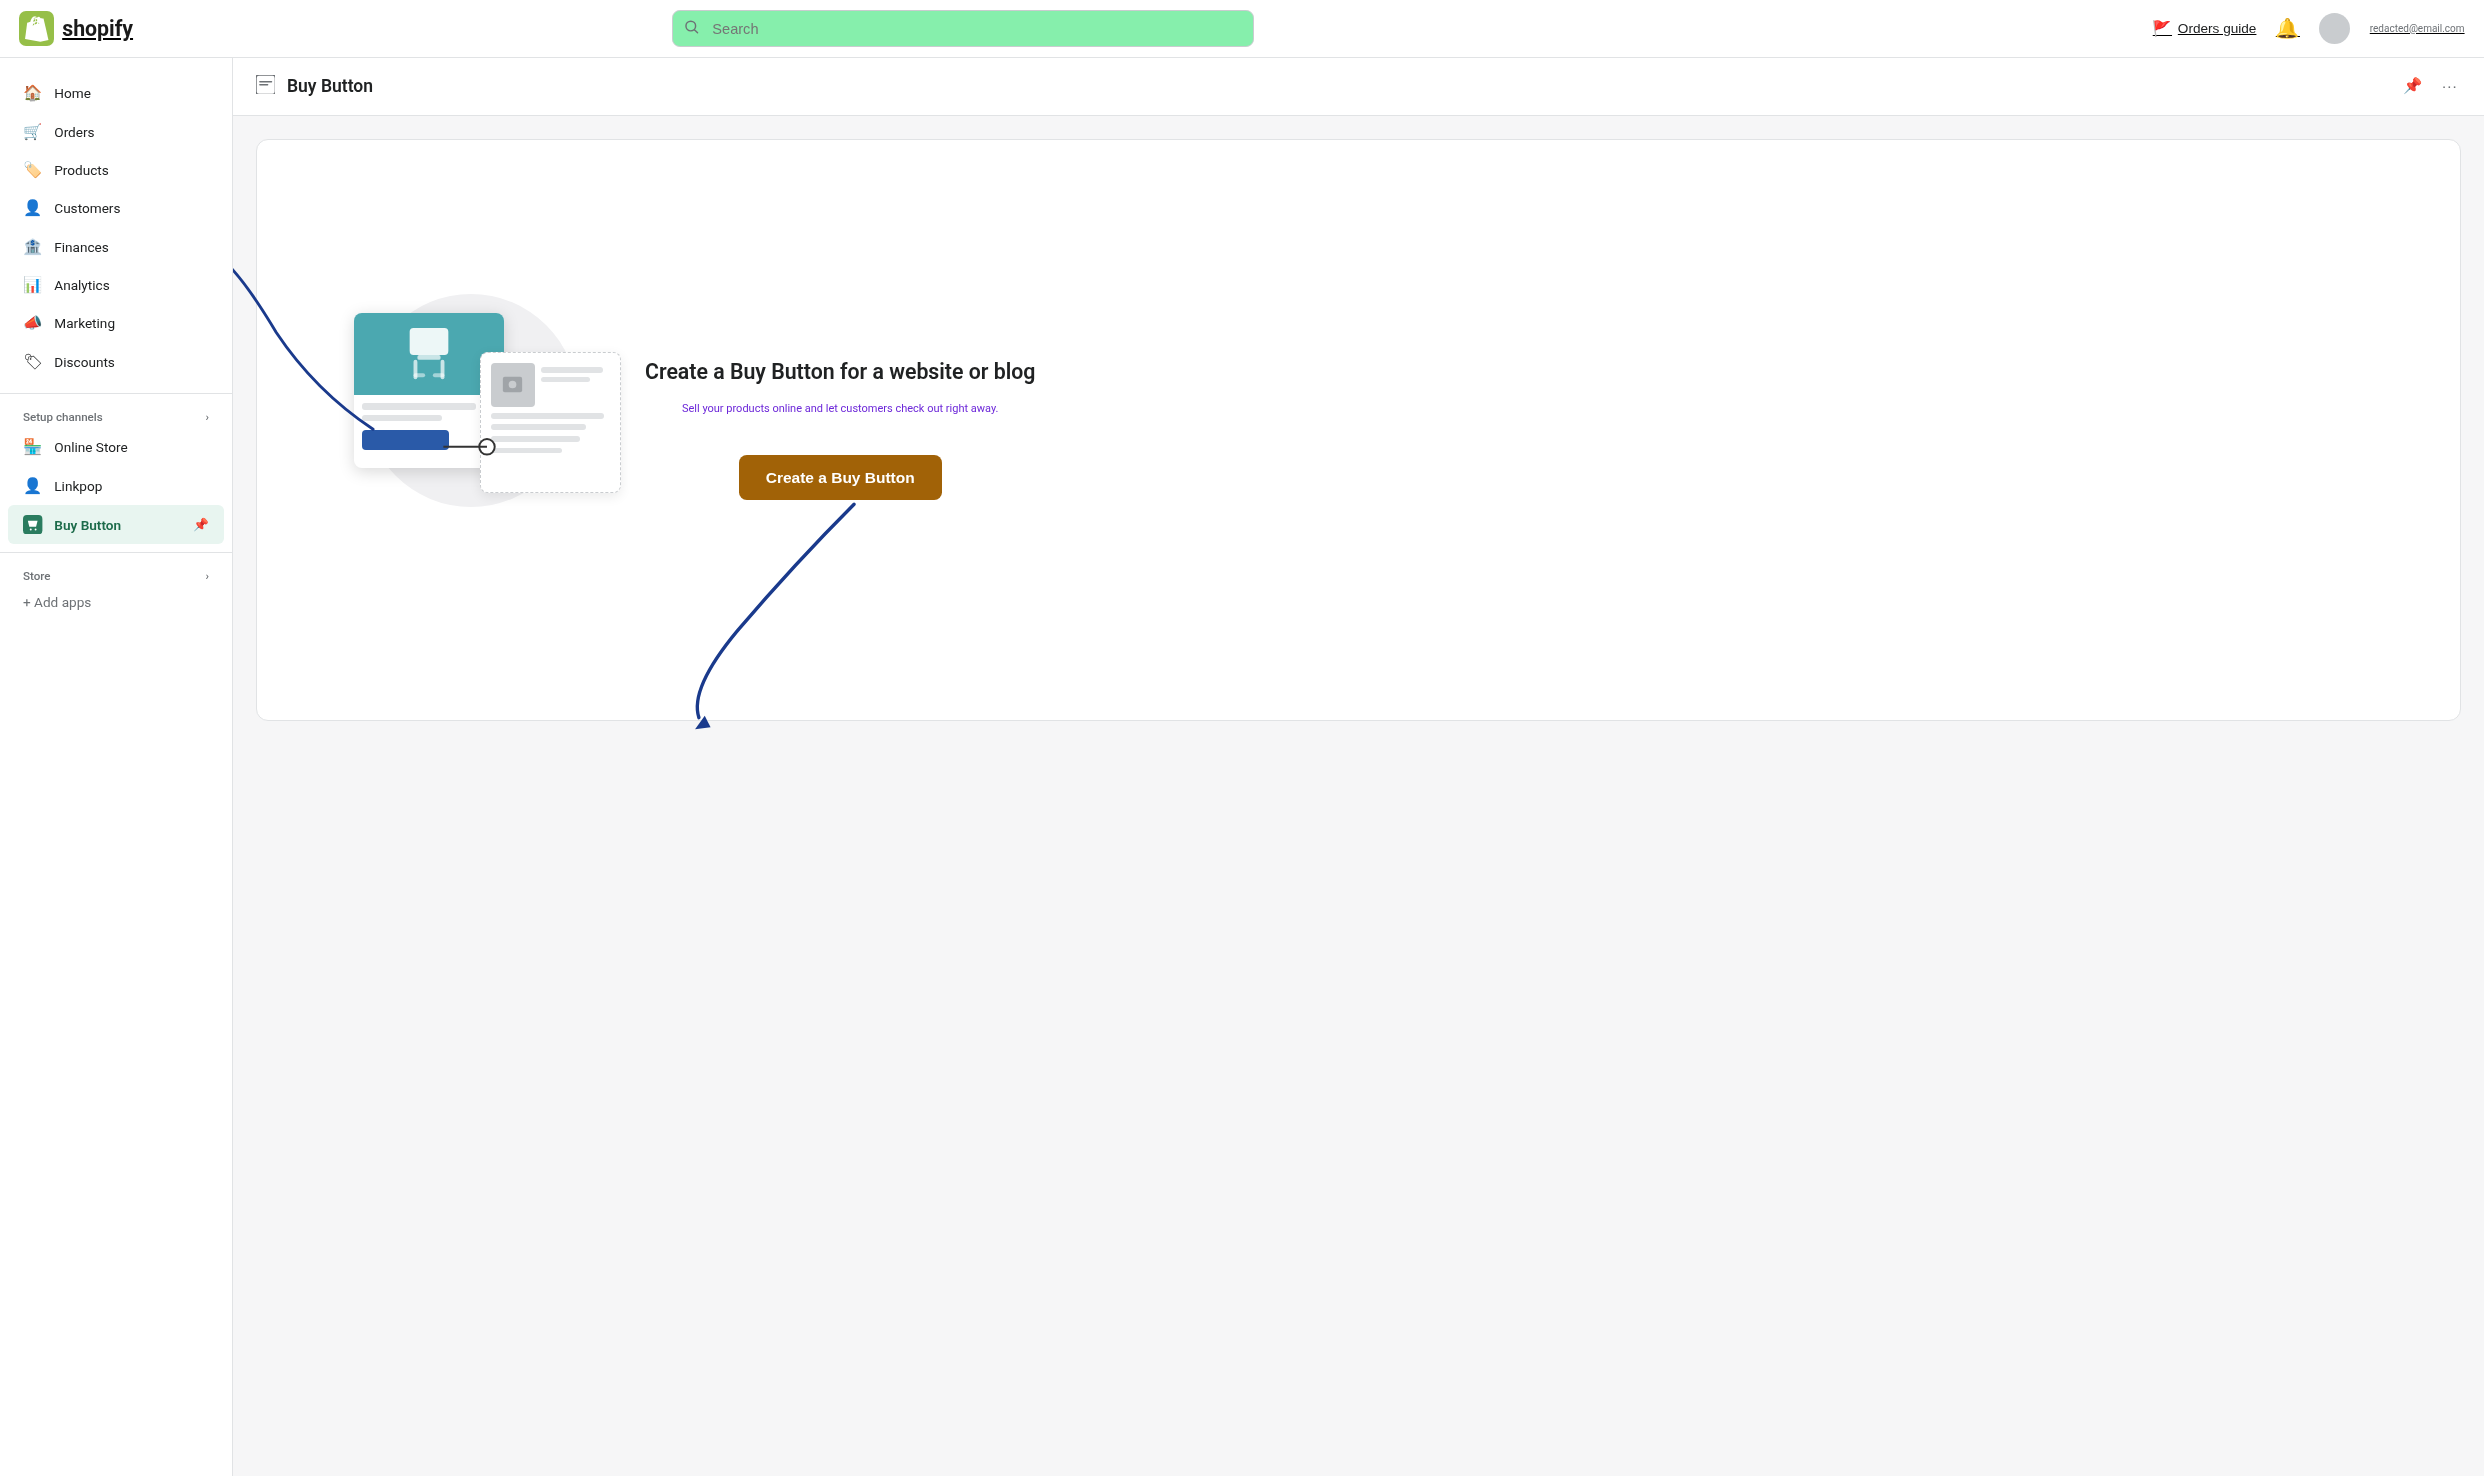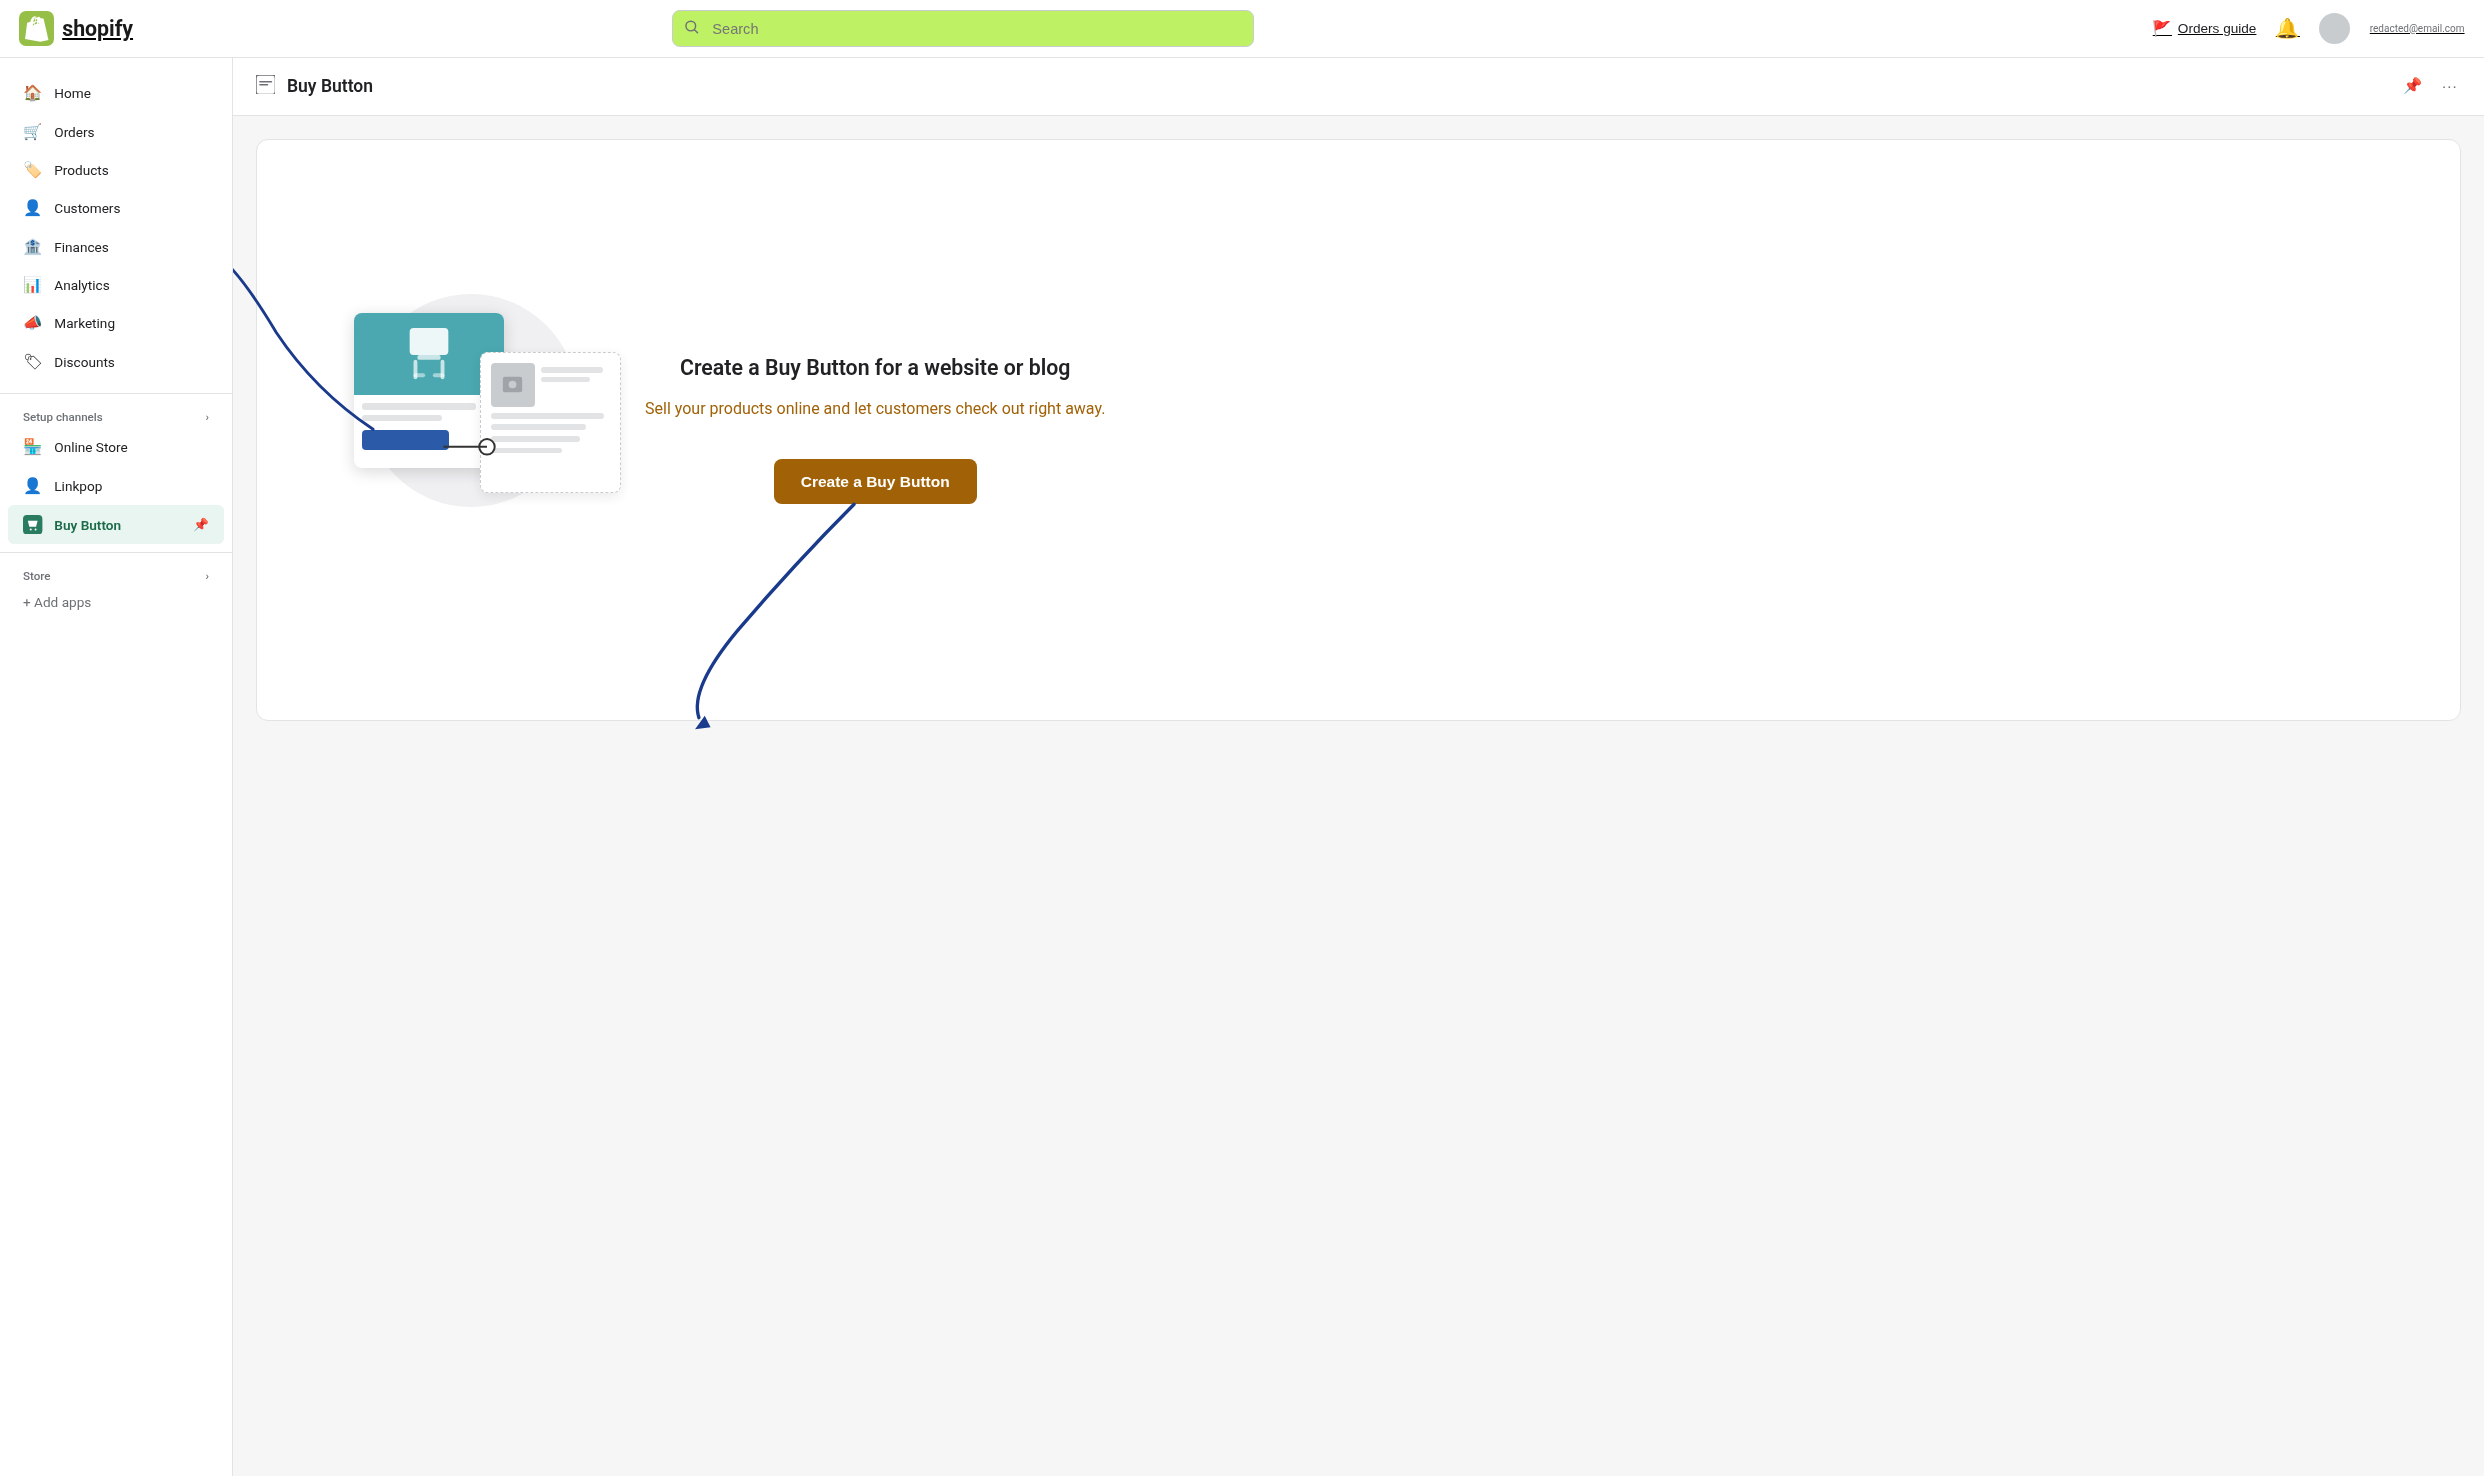--- a/index.html
+++ b/index.html
@@ -39,21 +39,21 @@
       position: relative;
     }
     .search-bar input {
       width: 100%;
       height: 37px;
       border: 1px solid #c9cccf;
       border-radius: 7.8px;
       padding: 0 15.5px 0 39px;
       font-size: 14.6px;
       color: #6d7175;
-      background: #bef264;
+      background: #86efac;
       outline: none;
     }
     .search-icon-wrap {
       position: absolute;
       left: 11.6px;
       top: 50%;
       transform: translateY(-50%);
       color: #6d7175;
     }
     .topnav-right {
@@ -230,22 +230,22 @@
       text-align: center;
       max-width: 505px;
     }
     .content-title {
       font-size: 21.3px;
       font-weight: 600;
       color: #202223;
       margin-bottom: 15.5px;
     }
     .content-desc {
-      font-size: 16px;
-      color: #a16207;
+      font-size: 11px;
+      color: #6d28d9;
       line-height: 1.6;
       margin-bottom: 38px;
     }
     .create-btn {
       background: #a16207;
       color: #fff;
       border: none;
       border-radius: 7.8px;
       padding: 13.6px 27px;
       font-size: 15.5px;

